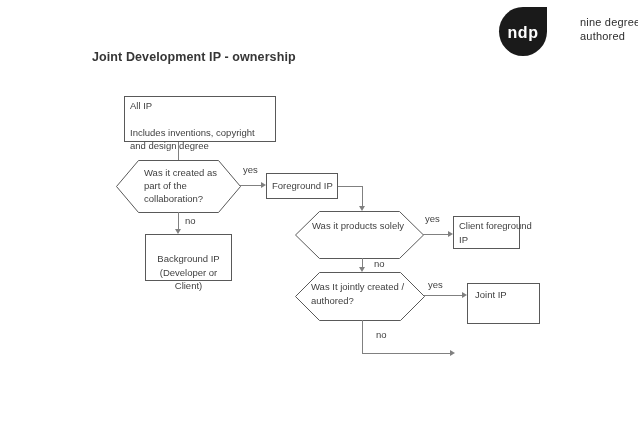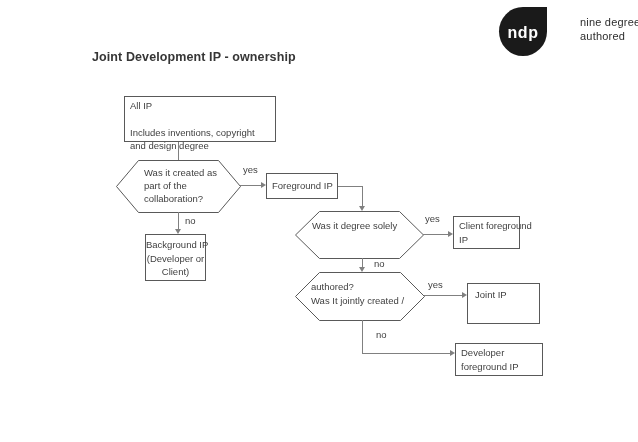--- a/index.html
+++ b/index.html
@@ -129,32 +129,32 @@
   </div>
 
   <div class="cline" style="left:338px; top:186px; width:25px; height:1px;"></div>
   <div class="cline" style="left:362px; top:186px; width:1px; height:20px;"></div>
   <div class="ah ah-down" style="left:359px; top:206px;"></div>
 
   <div class="edge-label" style="left:185px; top:215px;">no</div>
   <div class="cline" style="left:178px; top:212px; width:1px; height:17px;"></div>
   <div class="ah ah-down" style="left:175px; top:229px;"></div>
 
-  <div class="node-box center" style="left:145px; top:234px; width:61px; height:47px; padding-top:3px;">
+  <div class="node-box center" style="left:145px; top:234px; width:87px; height:47px; padding-top:17px;">
     <span>Background IP</span>
     <span>(Developer or</span>
     <span>Client)</span>
   </div>
 
   <div class="hex" style="left:295px; top:211px;">
     <svg width="129" height="48">
       <polygon points="0.5,24 24.5,0.5 104.5,0.5 128.5,24 104.5,47.5 24.5,47.5" fill="#ffffff" stroke="#595959" stroke-width="1"></polygon>
     </svg>
     <div class="hex-text" style="left:17px; top:8px; line-height:13.5px;">
-      <span>Was it degree solely</span>
+      <span>Was it products solely</span>
     </div>
   </div>
 
   <div class="edge-label" style="left:425px; top:213px;">yes</div>
   <div class="cline" style="left:423px; top:234px; width:26px; height:1px;"></div>
   <div class="ah ah-right" style="left:448px; top:231px;"></div>
 
   <div class="node-box" style="left:453px; top:216px; width:67px; height:33px; padding:2px 5px;">
     <span>Client foreground</span>
     <span>IP</span>
@@ -162,36 +162,32 @@
 
   <div class="edge-label" style="left:374px; top:258px;">no</div>
   <div class="cline" style="left:362px; top:258px; width:1px; height:10px;"></div>
   <div class="ah ah-down" style="left:359px; top:267px;"></div>
 
   <div class="hex" style="left:295px; top:272px;">
     <svg width="130" height="49">
       <polygon points="0.5,24.5 24.5,0.5 105.5,0.5 129.5,24.5 105.5,48.5 24.5,48.5" fill="#ffffff" stroke="#595959" stroke-width="1"></polygon>
     </svg>
     <div class="hex-text" style="left:16px; top:8px; line-height:13.5px;">
+      <span>Was It jointly created /</span>
       <span>authored?</span>
-      <span>Was It jointly created /</span>
     </div>
   </div>
 
   <div class="edge-label" style="left:428px; top:279px;">yes</div>
   <div class="cline" style="left:424px; top:295px; width:39px; height:1px;"></div>
   <div class="ah ah-right" style="left:462px; top:292px;"></div>
 
   <div class="node-box" style="left:467px; top:283px; width:73px; height:41px; padding-left:7px; line-height:22px;">
     <span>Joint IP</span>
   </div>
 
   <div class="edge-label" style="left:376px; top:329px;">no</div>
   <div class="cline" style="left:362px; top:320px; width:1px; height:33px;"></div>
   <div class="cline" style="left:362px; top:353px; width:88px; height:1px;"></div>
   <div class="ah ah-right" style="left:450px; top:350px;"></div>
 
-  <div class="node-box" style="left:455px; top:343px; width:88px; height:33px; padding:2px 5px;">
-    <span>Developer</span>
-    <span>foreground IP</span>
-  </div>
 
 </div>
 
 </body></html>

